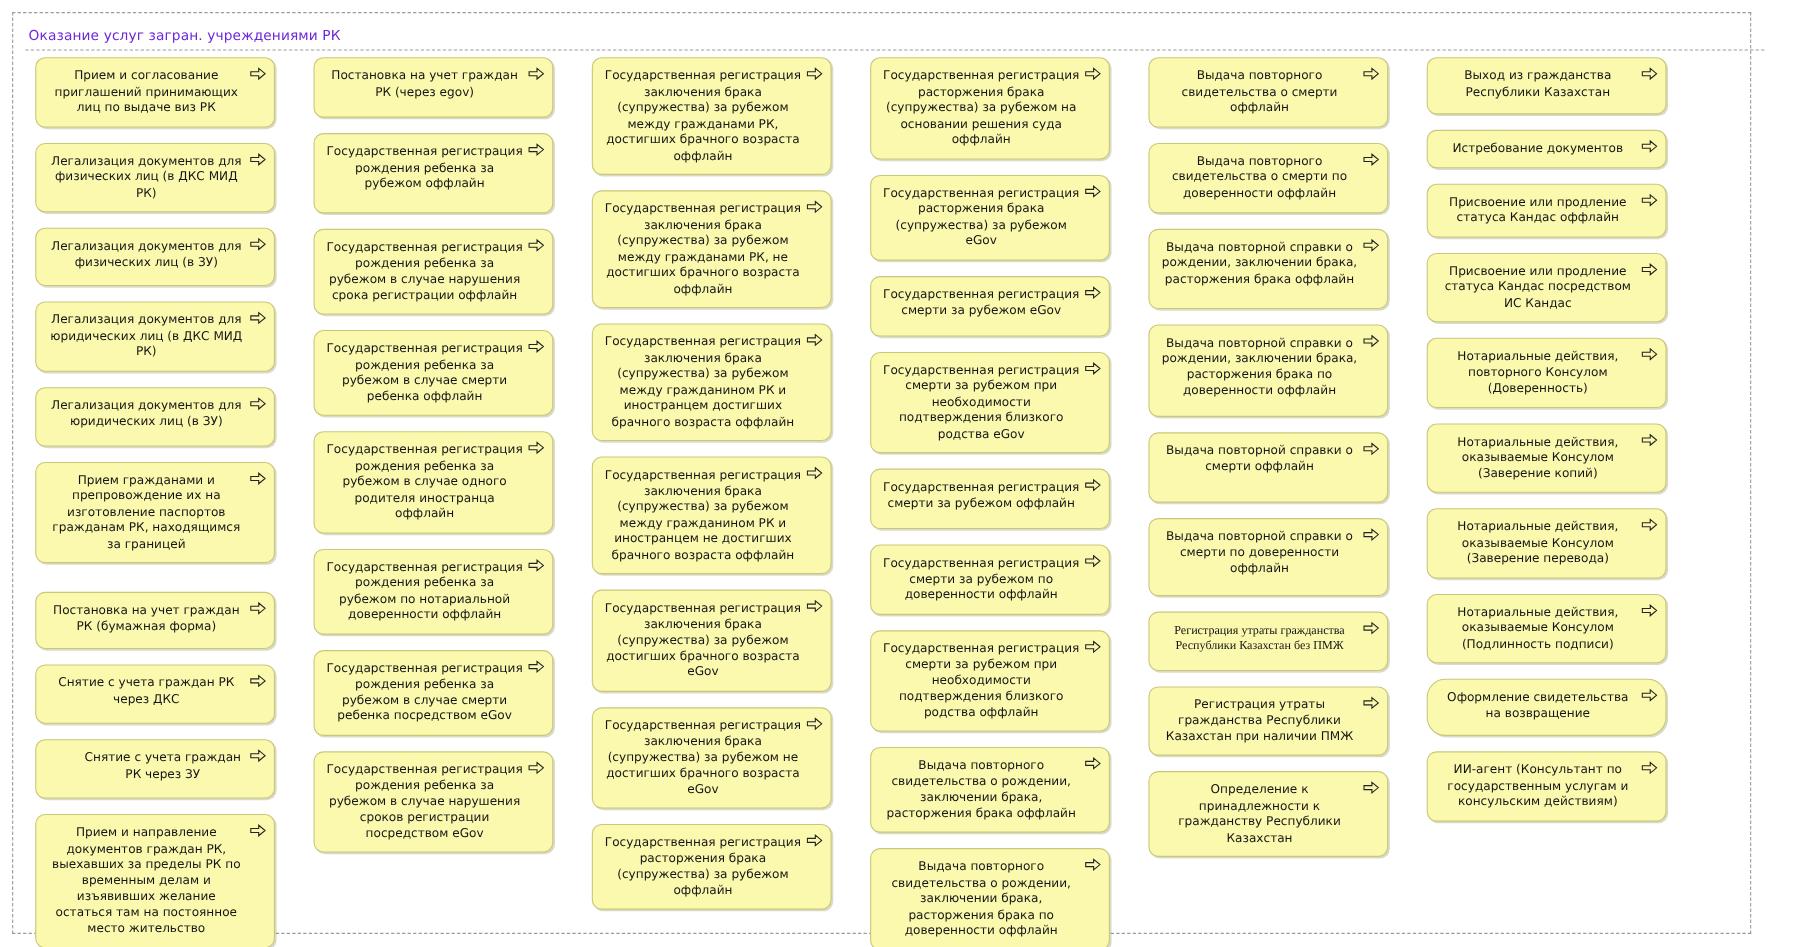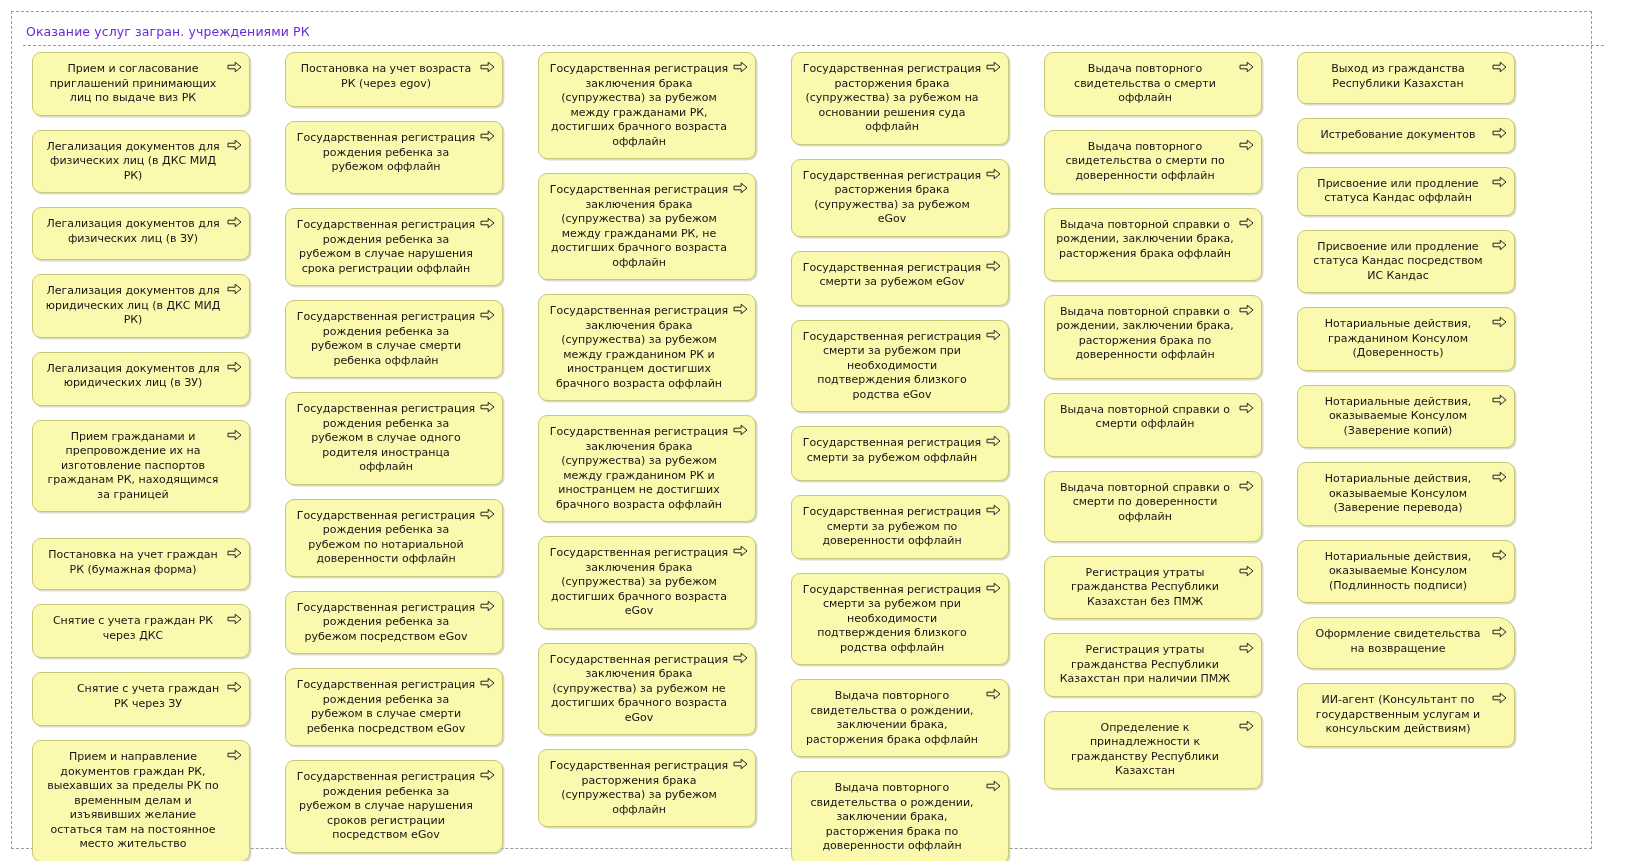--- a/index.html
+++ b/index.html
@@ -166,21 +166,21 @@
           <div class="svc-label">Прием и направление документов граждан РК, выехавших за пределы РК по временным делам и изъявивших желание остаться там на постоянное место жительство</div>
         </div>
       </div>
       <div class="column">
         <div class="svc" style="min-height: 55px;">
           <span class="svc-arrow">
             <svg viewBox="0 0 15 12" width="15" height="12" aria-hidden="true">
               <path d="M1 4.2 H8.2 V1.2 L14 6 L8.2 10.8 V7.8 H1 Z" fill="#fbf9ae" stroke="#232323" stroke-width="1" stroke-linejoin="miter"></path>
             </svg>
           </span>
-          <div class="svc-label">Постановка на учет возраста РК (через egov)</div>
+          <div class="svc-label">Постановка на учет граждан РК (через egov)</div>
         </div>
         <div class="svc" style="min-height: 73px;">
           <span class="svc-arrow">
             <svg viewBox="0 0 15 12" width="15" height="12" aria-hidden="true">
               <path d="M1 4.2 H8.2 V1.2 L14 6 L8.2 10.8 V7.8 H1 Z" fill="#fbf9ae" stroke="#232323" stroke-width="1" stroke-linejoin="miter"></path>
             </svg>
           </span>
           <div class="svc-label">Государственная регистрация рождения ребенка за рубежом оффлайн</div>
         </div>
         <div class="svc" style="min-height: 73px;">
@@ -207,28 +207,20 @@
           </span>
           <div class="svc-label">Государственная регистрация рождения ребенка за рубежом в случае одного родителя иностранца оффлайн</div>
         </div>
         <div class="svc" style="min-height: 75px;">
           <span class="svc-arrow">
             <svg viewBox="0 0 15 12" width="15" height="12" aria-hidden="true">
               <path d="M1 4.2 H8.2 V1.2 L14 6 L8.2 10.8 V7.8 H1 Z" fill="#fbf9ae" stroke="#232323" stroke-width="1" stroke-linejoin="miter"></path>
             </svg>
           </span>
           <div class="svc-label">Государственная регистрация рождения ребенка за рубежом по нотариальной доверенности оффлайн</div>
-        </div>
-        <div class="svc" style="min-height: 63px;">
-          <span class="svc-arrow">
-            <svg viewBox="0 0 15 12" width="15" height="12" aria-hidden="true">
-              <path d="M1 4.2 H8.2 V1.2 L14 6 L8.2 10.8 V7.8 H1 Z" fill="#fbf9ae" stroke="#232323" stroke-width="1" stroke-linejoin="miter"></path>
-            </svg>
-          </span>
-          <div class="svc-label">Государственная регистрация рождения ребенка за рубежом посредством eGov</div>
         </div>
         <div class="svc" style="min-height: 73px;">
           <span class="svc-arrow">
             <svg viewBox="0 0 15 12" width="15" height="12" aria-hidden="true">
               <path d="M1 4.2 H8.2 V1.2 L14 6 L8.2 10.8 V7.8 H1 Z" fill="#fbf9ae" stroke="#232323" stroke-width="1" stroke-linejoin="miter"></path>
             </svg>
           </span>
           <div class="svc-label">Государственная регистрация рождения ребенка за рубежом в случае смерти ребенка посредством eGov</div>
         </div>
         <div class="svc" style="min-height: 82px;">
@@ -414,21 +406,21 @@
           <div class="svc-label">Выдача повторной справки о смерти оффлайн</div>
         </div>
         <div class="svc" style="min-height: 71px;">
           <span class="svc-arrow">
             <svg viewBox="0 0 15 12" width="15" height="12" aria-hidden="true">
               <path d="M1 4.2 H8.2 V1.2 L14 6 L8.2 10.8 V7.8 H1 Z" fill="#fbf9ae" stroke="#232323" stroke-width="1" stroke-linejoin="miter"></path>
             </svg>
           </span>
           <div class="svc-label">Выдача повторной справки о смерти по доверенности оффлайн</div>
         </div>
-        <div class="svc" style="min-height: 54px;">
+        <div class="svc" style="min-height: 54px; font-family: Liberation Serif, serif;">
           <span class="svc-arrow">
             <svg viewBox="0 0 15 12" width="15" height="12" aria-hidden="true">
               <path d="M1 4.2 H8.2 V1.2 L14 6 L8.2 10.8 V7.8 H1 Z" fill="#fbf9ae" stroke="#232323" stroke-width="1" stroke-linejoin="miter"></path>
             </svg>
           </span>
           <div class="svc-label">Регистрация утраты гражданства Республики Казахстан без ПМЖ</div>
         </div>
         <div class="svc" style="min-height: 59px;">
           <span class="svc-arrow">
             <svg viewBox="0 0 15 12" width="15" height="12" aria-hidden="true">
@@ -478,21 +470,21 @@
             </svg>
           </span>
           <div class="svc-label">Присвоение или продление статуса Кандас посредством ИС Кандас</div>
         </div>
         <div class="svc" style="min-height: 62px;">
           <span class="svc-arrow">
             <svg viewBox="0 0 15 12" width="15" height="12" aria-hidden="true">
               <path d="M1 4.2 H8.2 V1.2 L14 6 L8.2 10.8 V7.8 H1 Z" fill="#fbf9ae" stroke="#232323" stroke-width="1" stroke-linejoin="miter"></path>
             </svg>
           </span>
-          <div class="svc-label">Нотариальные действия, гражданином Консулом (Доверенность)</div>
+          <div class="svc-label">Нотариальные действия, повторного Консулом (Доверенность)</div>
         </div>
         <div class="svc" style="min-height: 63px;">
           <span class="svc-arrow">
             <svg viewBox="0 0 15 12" width="15" height="12" aria-hidden="true">
               <path d="M1 4.2 H8.2 V1.2 L14 6 L8.2 10.8 V7.8 H1 Z" fill="#fbf9ae" stroke="#232323" stroke-width="1" stroke-linejoin="miter"></path>
             </svg>
           </span>
           <div class="svc-label">Нотариальные действия, оказываемые Консулом (Заверение копий)</div>
         </div>
         <div class="svc" style="min-height: 62px;">

